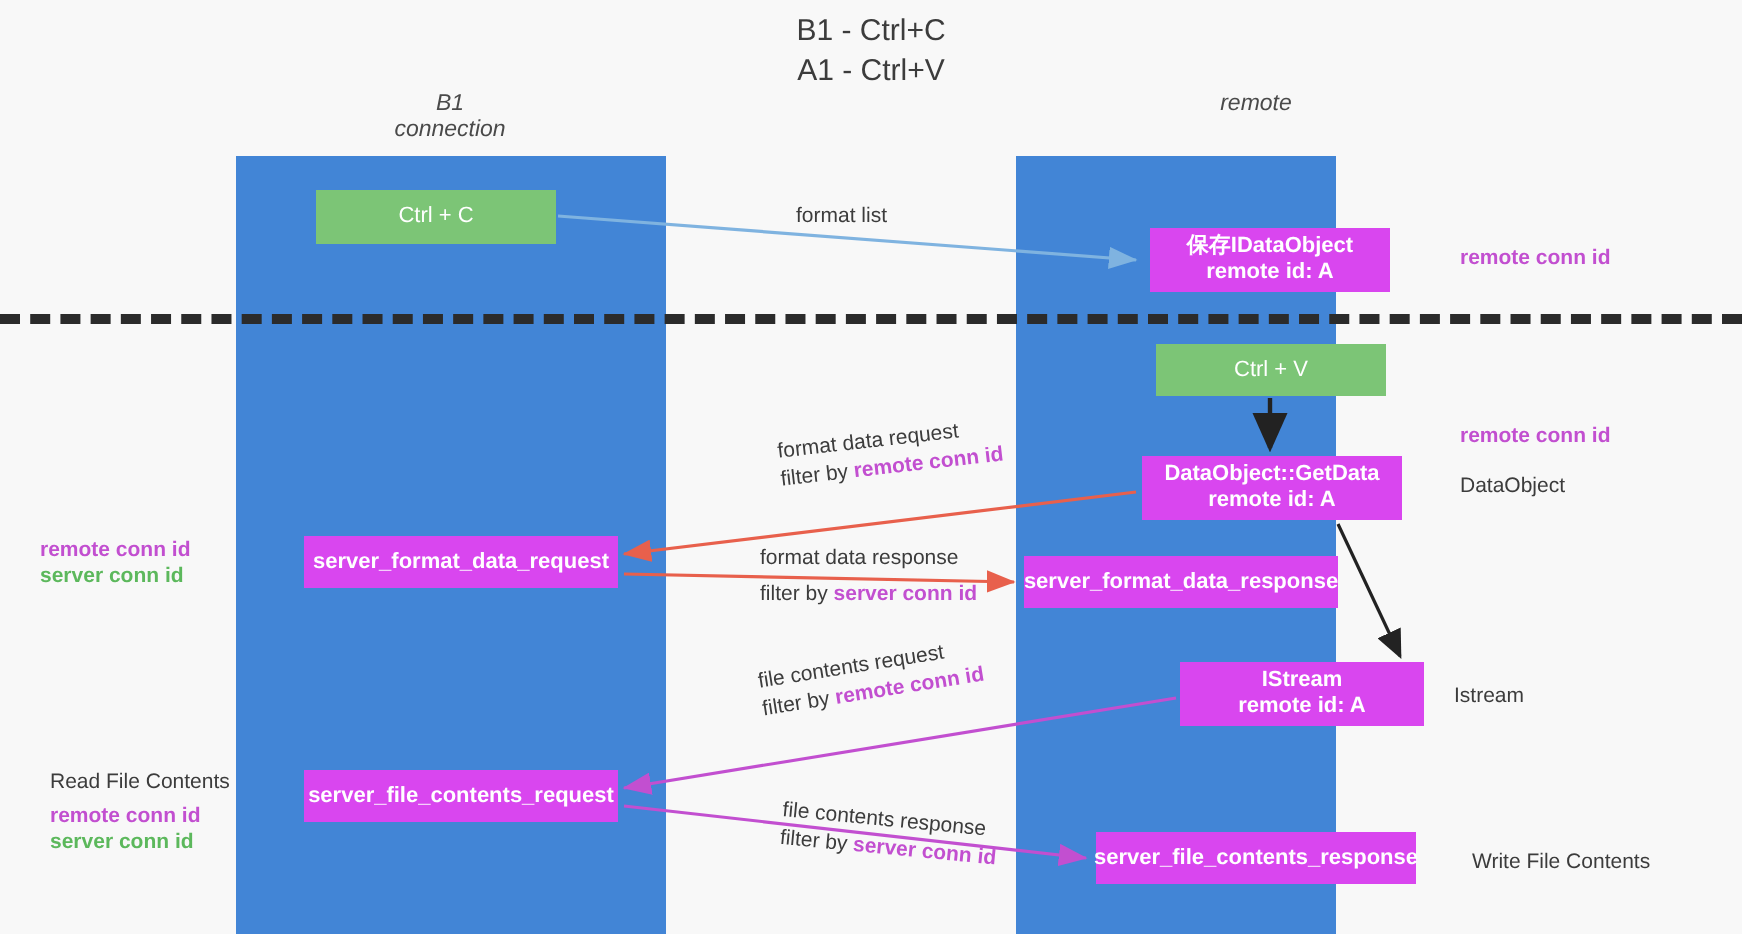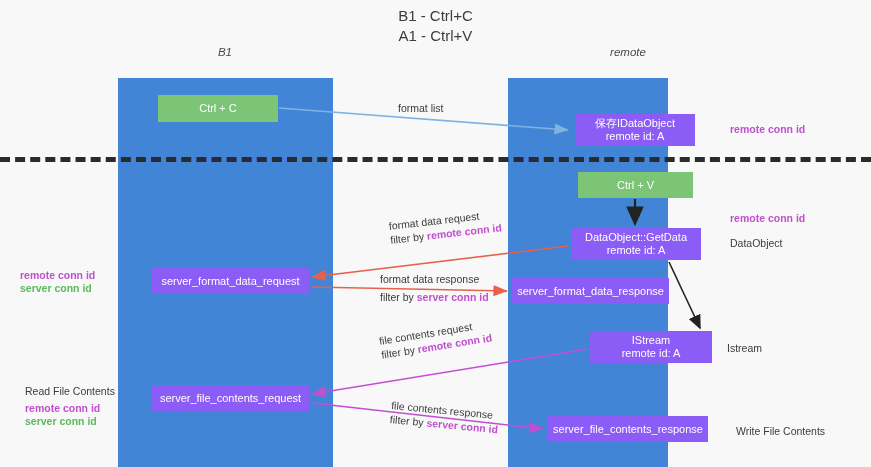--- a/index.html
+++ b/index.html
@@ -23,21 +23,21 @@
   .lane-head .l2{display:block;}
   .head-b1{left:150px;top:46px;width:150px;}
   .head-a1{left:553px;top:46px;width:150px;}
 
   .title{position:absolute;left:0;top:6px;width:871px;text-align:center;
          font-size:15px;line-height:20px;color:#3c3c3c;}
 
   .node{position:absolute;box-sizing:border-box;display:flex;flex-direction:column;
         align-items:center;justify-content:center;color:#ffffff;text-align:center;
         font-size:11px;line-height:13px;}
-  .orange{background:#8b5cf6;}
+  .orange{background:#d946ef;font-weight:bold;}
   .green{background:#7cc576;}
 
   .n-ctrlc{left:158px;top:95px;width:120px;height:27px;}
   .n-saveobj{left:575px;top:114px;width:120px;height:32px;}
   .n-ctrlv{left:578px;top:172px;width:115px;height:26px;}
   .n-getdata{left:571px;top:228px;width:130px;height:32px;}
   .n-sfdreq{left:152px;top:268px;width:157px;height:26px;}
   .n-sfdresp{left:512px;top:278px;width:157px;height:26px;}
   .n-istream{left:590px;top:331px;width:122px;height:32px;}
   .n-sfcreq{left:152px;top:385px;width:157px;height:26px;}
@@ -78,20 +78,21 @@
 
 <div id="stage">
 
   <div class="title">
     <span>B1 - Ctrl+C</span><br>
     <span>A1 - Ctrl+V</span>
   </div>
 
   <div class="lane-head head-b1">
     <span class="l1">B1</span>
+    <span class="l2">connection</span>
   </div>
   <div class="lane-head head-a1">
     <span class="l2">remote</span>
   </div>
 
   <div class="lane lane-b1"></div>
   <div class="lane lane-a1"></div>
 
   <svg id="wires" viewBox="0 0 871 467">
     <defs>

